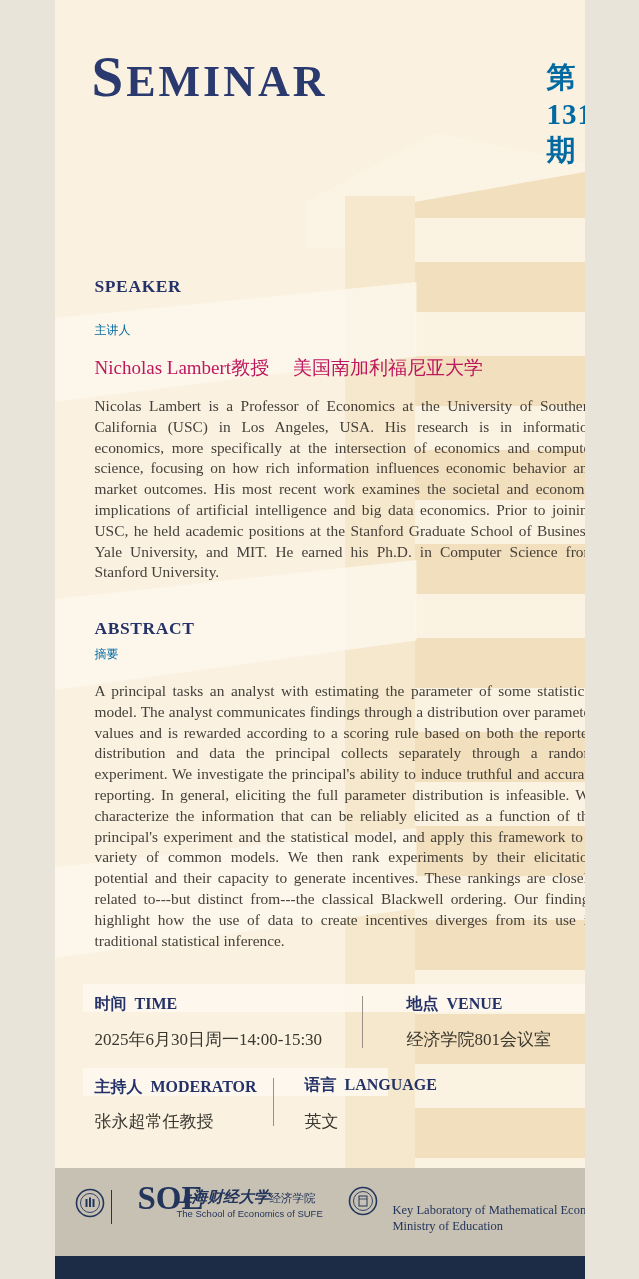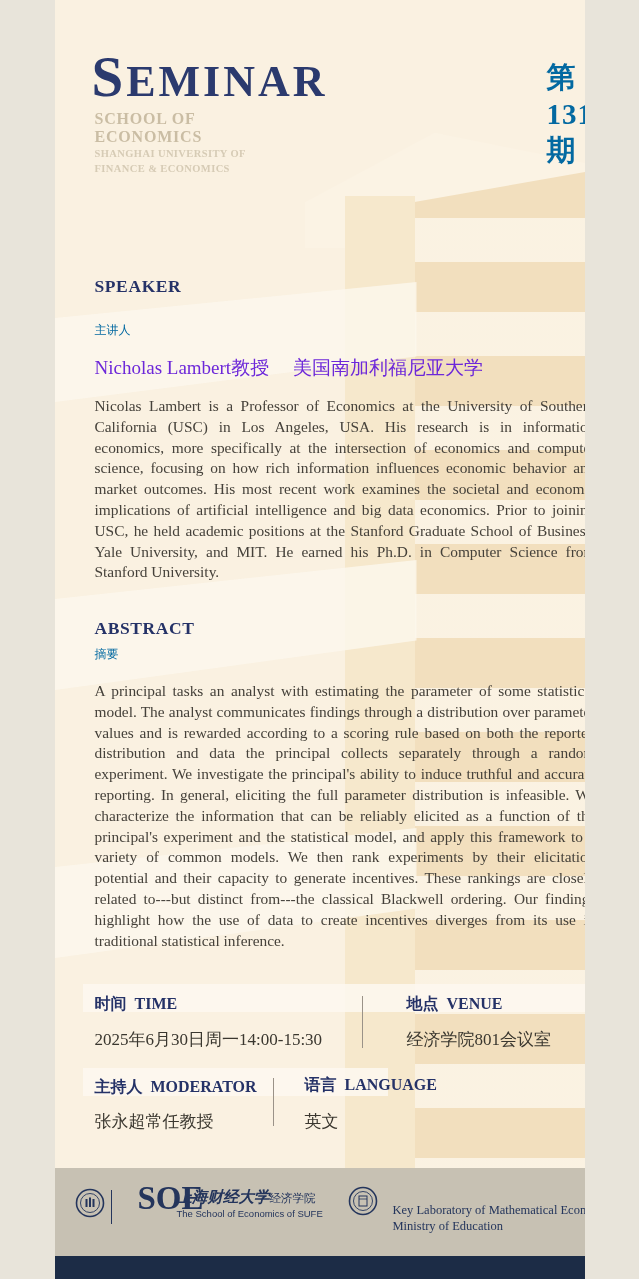--- a/index.html
+++ b/index.html
@@ -81,21 +81,21 @@
     left:38px; top:190px; width:560px;
     color:#1e2a5c; font-size:31px; font-weight:bold;
     line-height:1.36; letter-spacing:0.2px;
   }
 
   .sec-label { color:#253267; font-weight:bold; font-size:17.5px; letter-spacing:0.6px; }
   .sec-label-zh { color:#0369a1; font-weight:normal; font-size:12px; }
 
   .speaker-label { left:40px; top:276px;text-align:center; }
   .speaker-zh    { left:40px; top:322px; }
-  .speaker-name  { left:40px; top:355px; color:#6d28d9; font-size:19px; }
+  .speaker-name  { left:40px; top:355px; color:#be185d; font-size:19px; }
 
   .body-text {
     width:501px; color:#45413a; font-size:15.4px;
     line-height:20.8px; text-align:justify;
   }
   .speaker-bio   { left:40px; top:396px; }
 
   .abstract-label { left:40px; top:618px; }
   .abstract-zh    { left:40px; top:646px; }
   .abstract-text  { left:40px; top:681px; }
@@ -153,26 +153,20 @@
   <div class="bg bg-pillar-2"></div>
   <div class="bg chevron chev-1"></div>
   <div class="bg chevron chev-2"></div>
   <div class="bg chevron chev-3"></div>
   <div class="bg row-light-1"></div>
   <div class="bg row-light-2"></div>
 
   <div class="fg seminar-wordmark">SEMINAR</div>
   <div class="fg issue-badge">第1314期</div>
 
-  <div class="fg school-wordmark">
-    <div class="school-big">SCHOOL OF</div>
-    <div class="school-big">ECONOMICS</div>
-    <div class="school-small">SHANGHAI UNIVERSITY OF</div>
-    <div class="school-small">FINANCE &amp; ECONOMICS</div>
-  </div>
 
 
   <div class="fg sec-label speaker-label">SPEAKER</div>
   <div class="fg sec-label-zh speaker-zh">主讲人</div>
   <div class="fg speaker-name">Nicholas Lambert教授　 美国南加利福尼亚大学</div>
   <div class="fg body-text speaker-bio">Nicolas Lambert is a Professor of Economics at the University of Southern California (USC) in Los Angeles, USA. His research is in information economics, more specifically at the intersection of economics and computer science, focusing on how rich information influences economic behavior and market outcomes. His most recent work examines the societal and economic implications of artificial intelligence and big data economics. Prior to joining USC, he held academic positions at the Stanford Graduate School of Business, Yale University, and MIT. He earned his Ph.D. in Computer Science from Stanford University.</div>
 
   <div class="fg sec-label abstract-label">ABSTRACT</div>
   <div class="fg sec-label-zh abstract-zh">摘要</div>
   <div class="fg body-text abstract-text">A principal tasks an analyst with estimating the parameter of some statistical model. The analyst communicates findings through a distribution over parameter values and is rewarded according to a scoring rule based on both the reported distribution and data the principal collects separately through a random experiment. We investigate the principal's ability to induce truthful and accurate reporting. In general, eliciting the full parameter distribution is infeasible. We characterize the information that can be reliably elicited as a function of the principal's experiment and the statistical model, and apply this framework to a variety of common models. We then rank experiments by their elicitation potential and their capacity to generate incentives. These rankings are closely related to---but distinct from---the classical Blackwell ordering. Our findings highlight how the use of data to create incentives diverges from its use in traditional statistical inference.</div>

